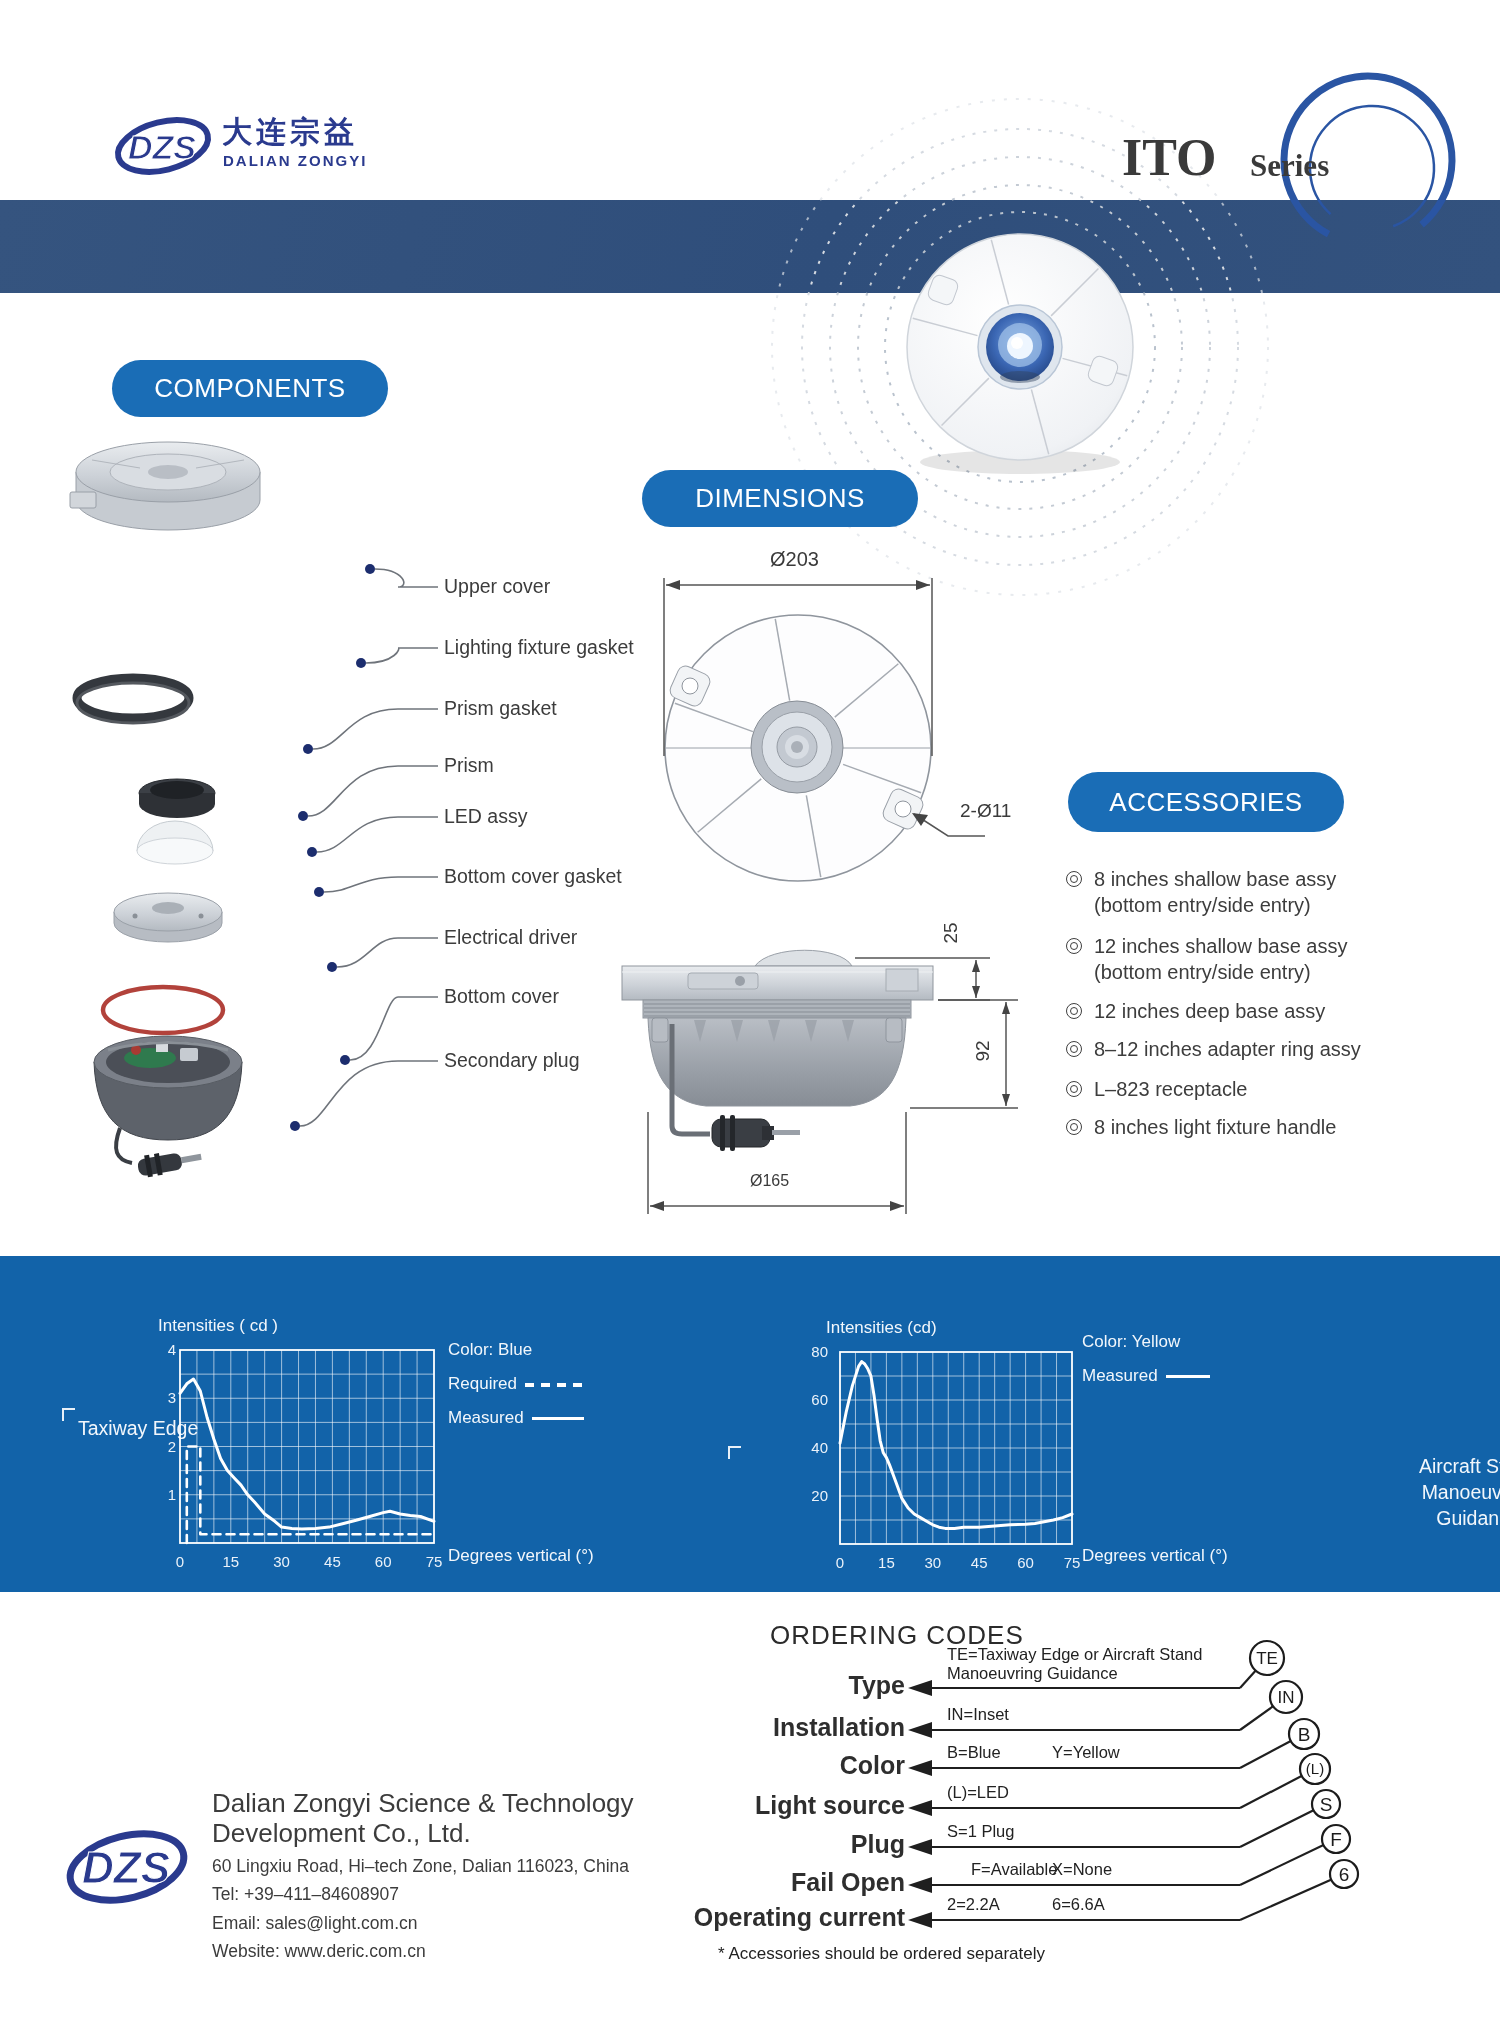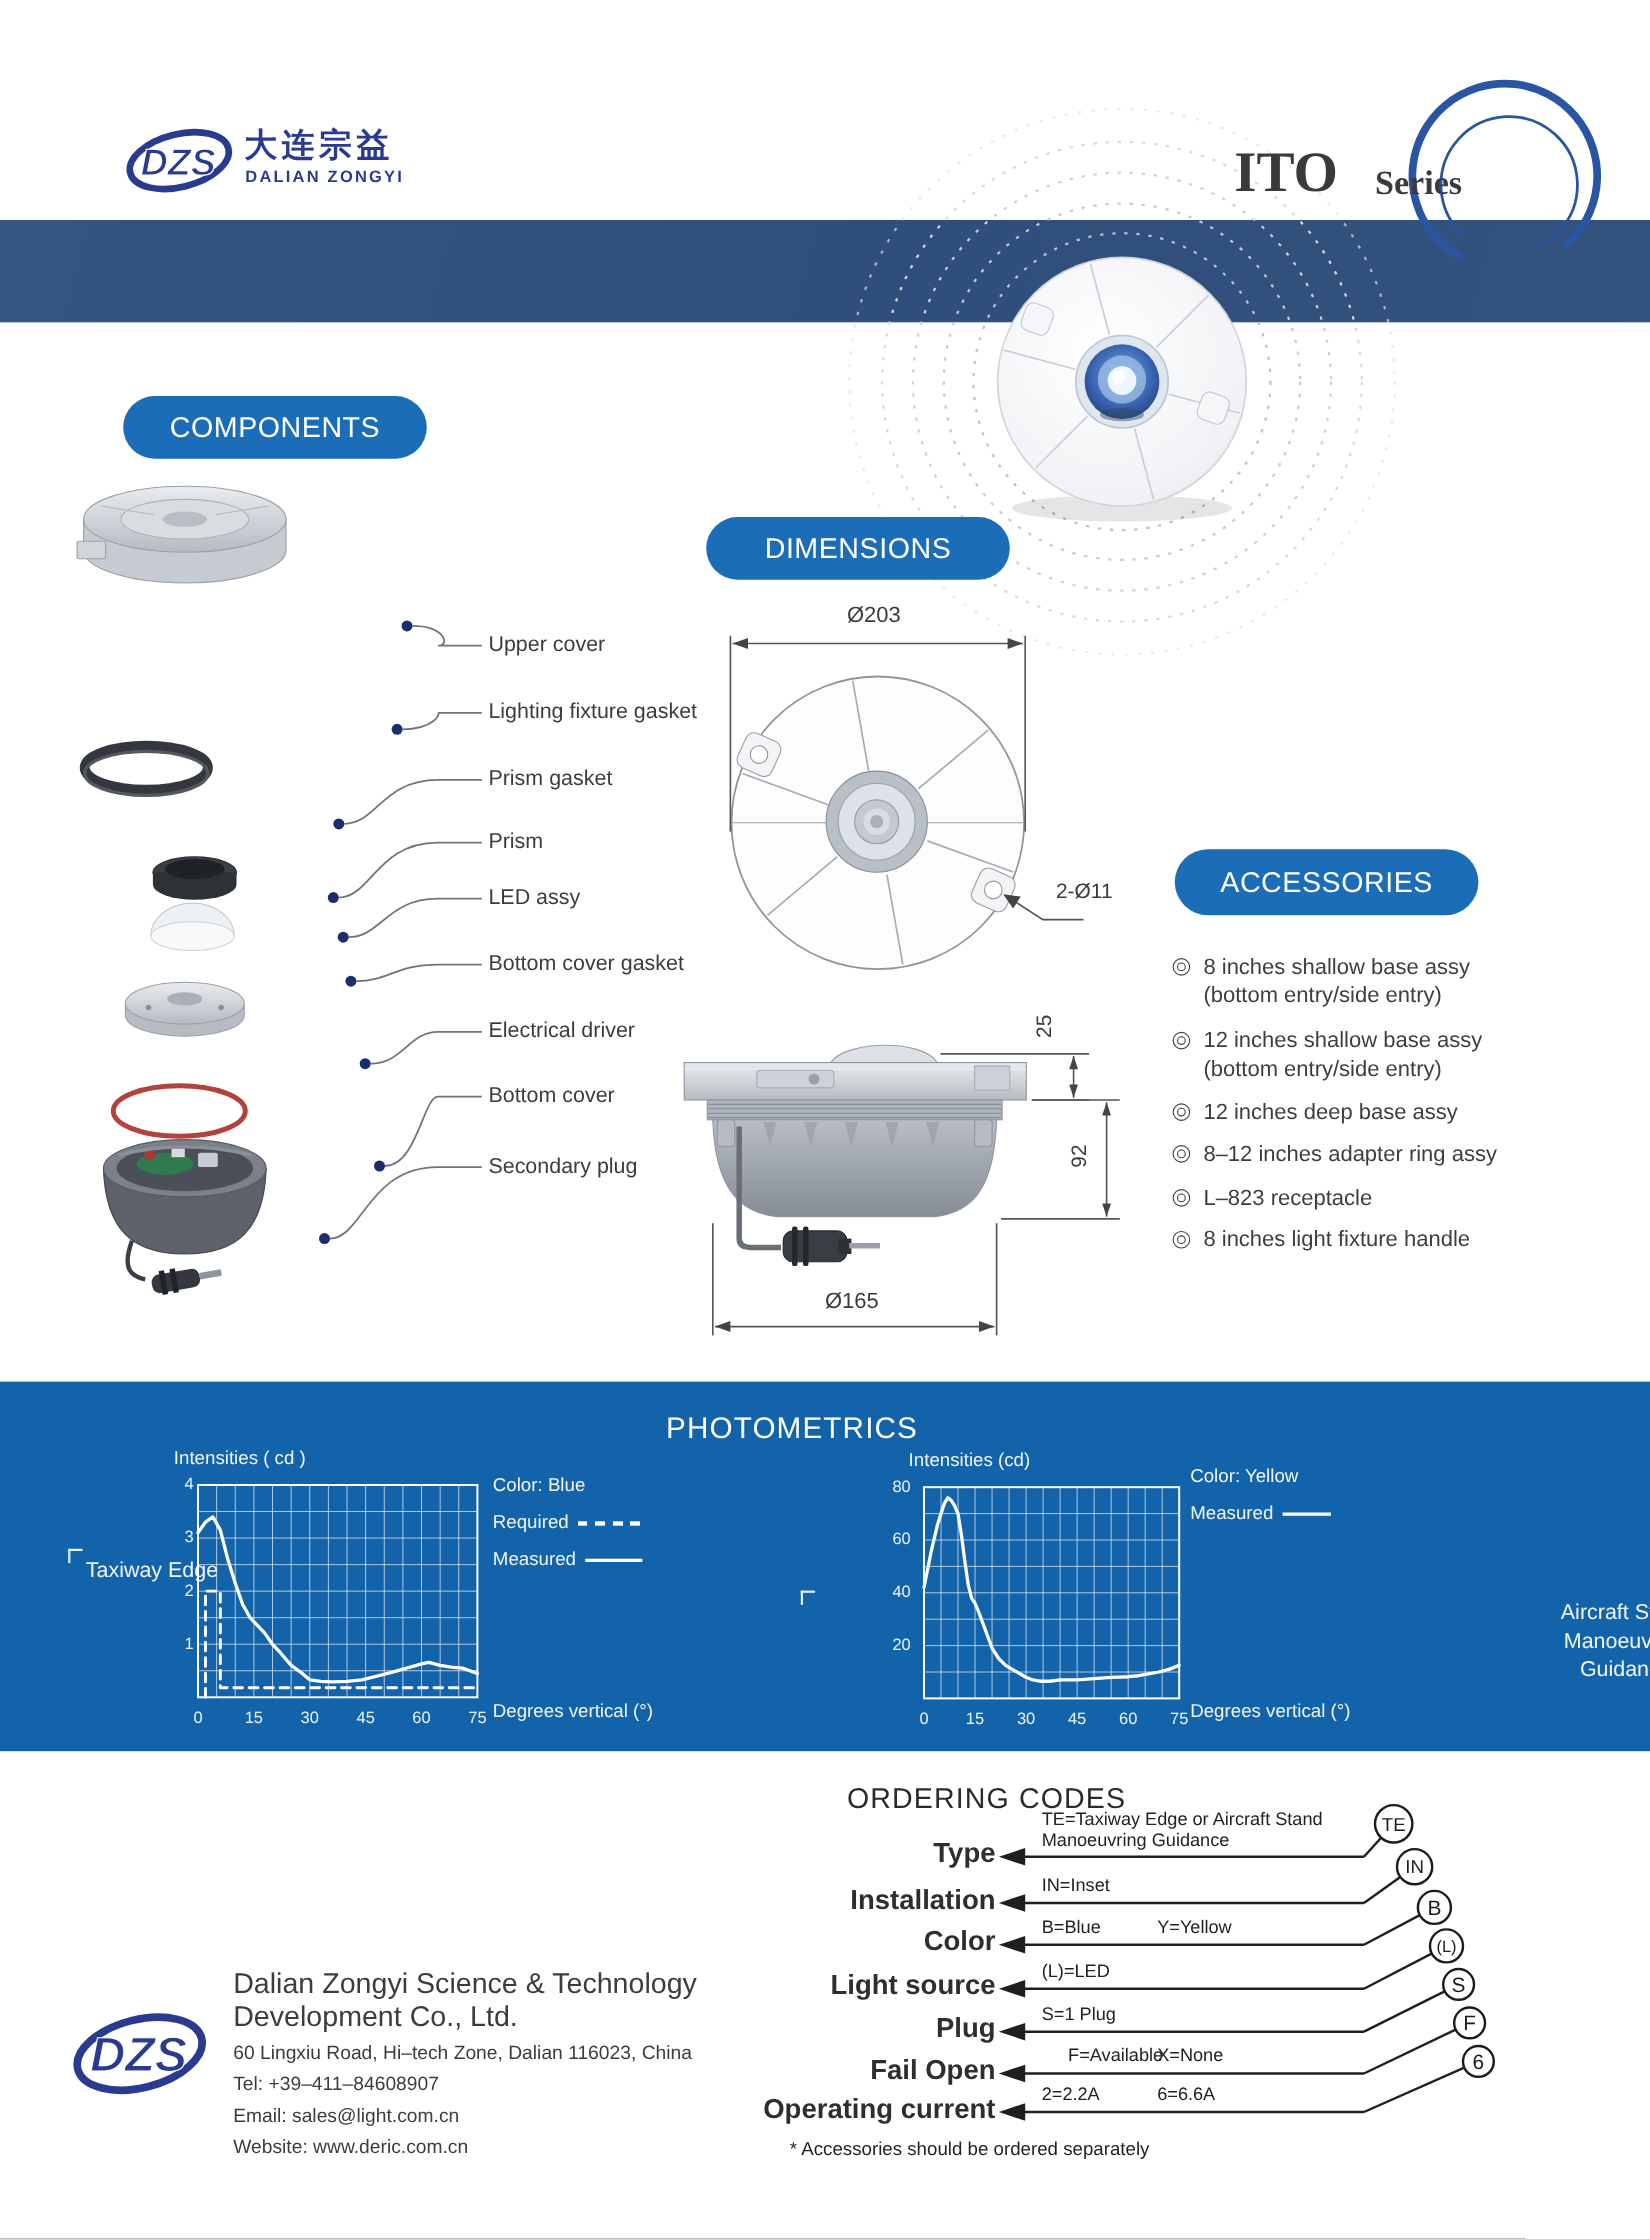--- a/index.html
+++ b/index.html
@@ -352,23 +352,22 @@
       <div class="bul" style="position:absolute;z-index:2;left:1066px;top:1081px"></div>
       <div class="acc-item" style="position:absolute;z-index:2;left:1094px;top:1078px">L–823 receptacle</div>
       <div class="bul" style="position:absolute;z-index:2;left:1066px;top:1119px"></div>
       <div class="acc-item" style="position:absolute;z-index:2;left:1094px;top:1116px">8 inches light fixture handle</div>
     </div>
 
   <div class="abs dimtext" style="left:770px;top:548px;z-index:2;font-size:20px">Ø203</div>
   <div class="abs dimtext" style="left:960px;top:800px;z-index:2">2-Ø11</div>
   <div class="abs dimtext vert" style="left:940px;top:922px;z-index:2">25</div>
   <div class="abs dimtext vert" style="left:972px;top:1040px;z-index:2">92</div>
-  <div class="abs dimtext" style="left:750px;top:1172px;z-index:2;font-size:20px">Ø165</div>
-
-  <div class="abs photo-title" style="left:520px;top:1283px;width:400px;text-align:center;z-index:2">PHOTOMETRICS</div>
+  <div class="abs dimtext" style="left:750px;top:1172px;z-index:2;font-size:16px">Ø165</div>
+
 
   <div class="abs wtext" style="left:158px;top:1316px;z-index:2">Intensities ( cd )</div>
   <div class="abs wtext" style="left:826px;top:1318px;z-index:2">Intensities (cd)</div>
   <div class="abs wtext" style="left:448px;top:1546px;z-index:2">Degrees vertical (°)</div>
   <div class="abs wtext" style="left:1082px;top:1546px;z-index:2">Degrees vertical (°)</div>
 
   <div class="abs wtext" style="left:448px;top:1340px;z-index:2">Color: Blue</div>
   <div class="abs wtext" style="left:448px;top:1374px;z-index:2">
     <span>Required</span><span class="legend-dash"></span>
   </div>

